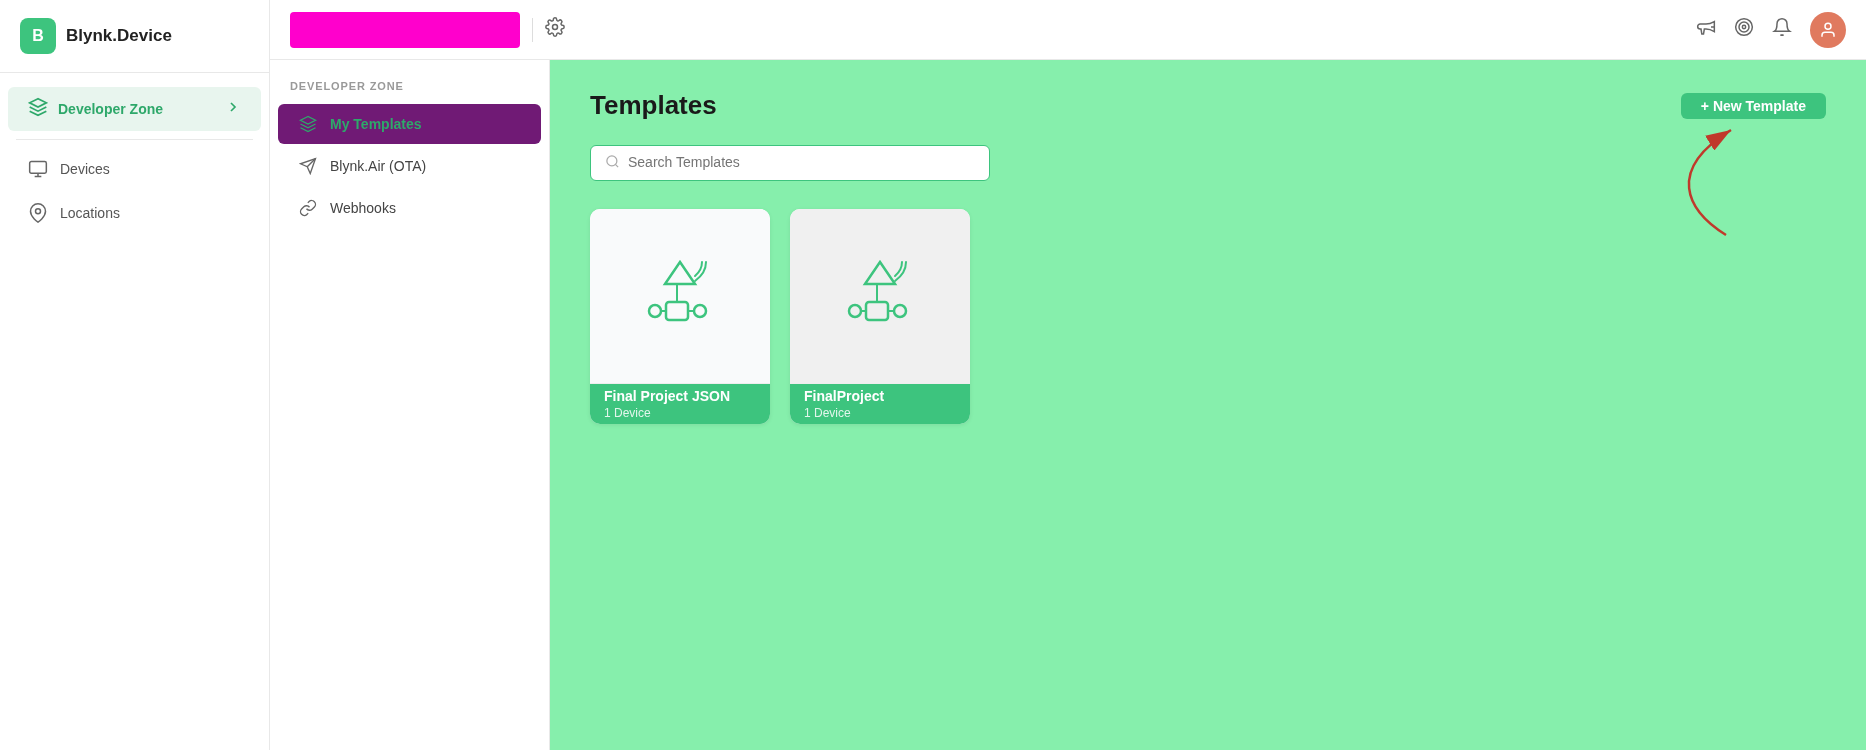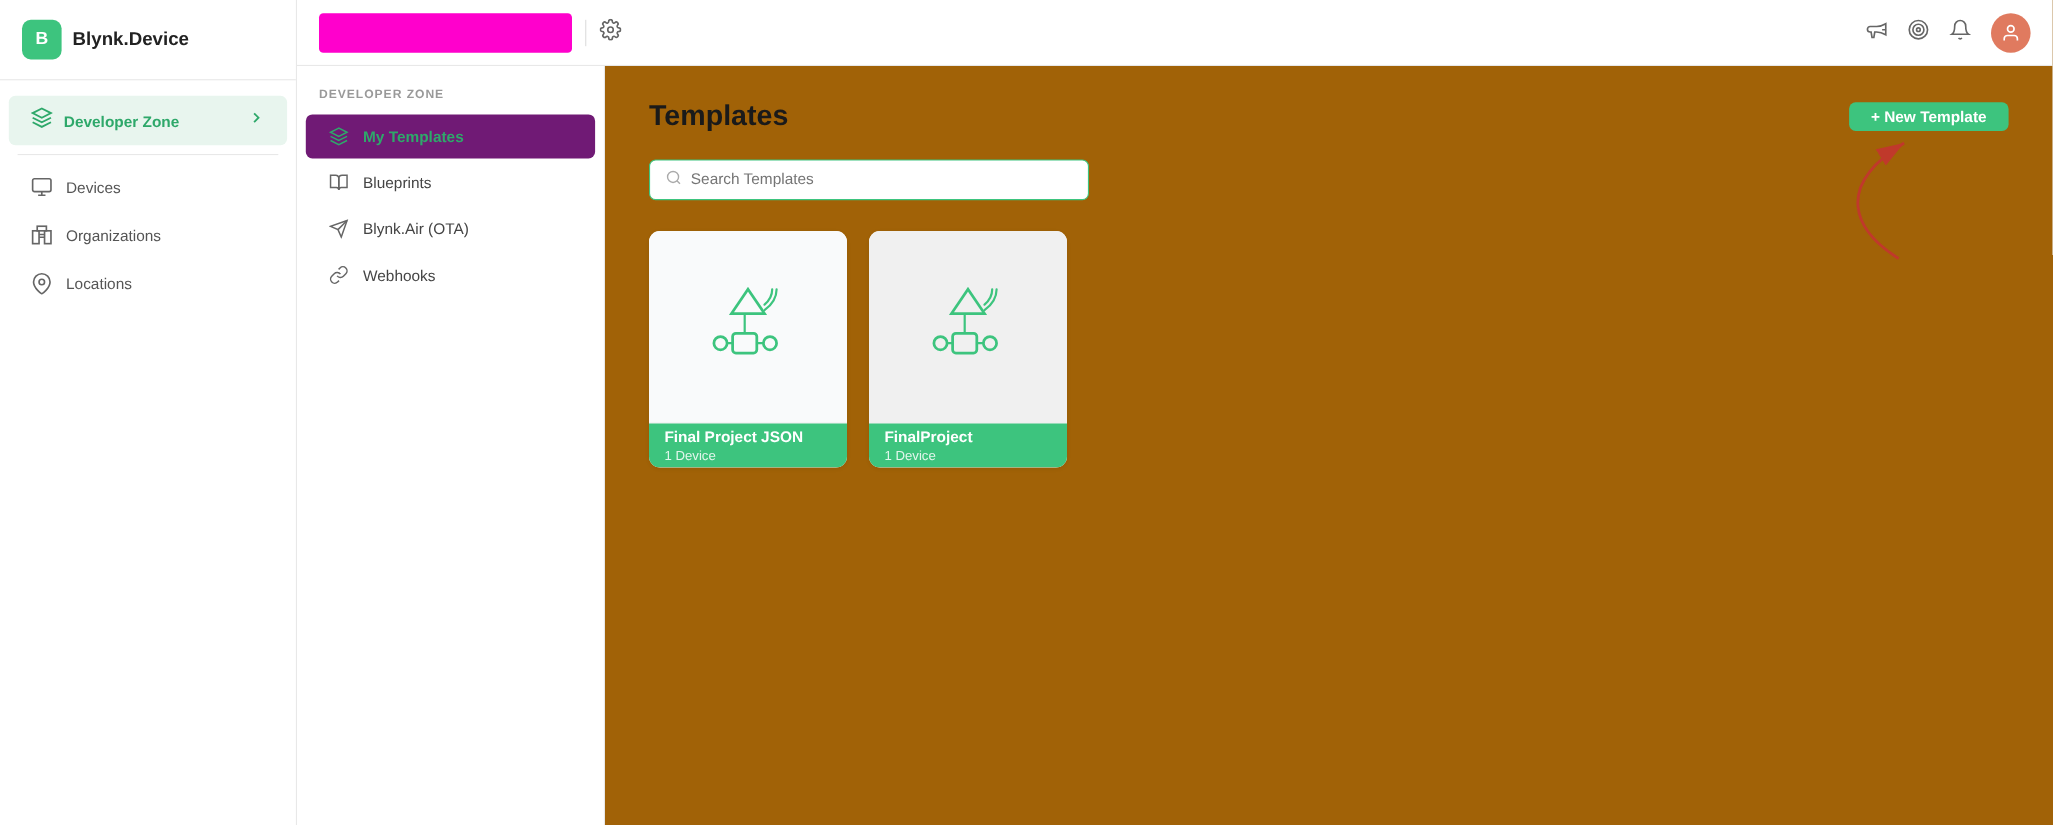--- a/index.html
+++ b/index.html
@@ -175,21 +175,21 @@
       color: #2ea86a;
       font-weight: 600;
     }
     .sub-sidebar-item .icon { width: 20px; display: flex; align-items: center; justify-content: center; font-size: 16px; }
 
     
     .page-content {
       flex: 1;
       padding: 30px 40px;
       overflow-y: auto;
-      background: #a16207;
+      background: #86efac;
       position: relative;
     }
     .page-header {
       display: flex;
       align-items: center;
       justify-content: space-between;
       margin-bottom: 24px;
     }
     .page-title {
       font-size: 26px;
@@ -316,32 +316,20 @@
         <svg width="20" height="20" viewBox="0 0 24 24" fill="none" stroke="#666" stroke-width="1.8">
           <rect x="2" y="3" width="20" height="14" rx="2"></rect>
             <line x1="8" y1="21" x2="16" y2="21"></line>
             <line x1="12" y1="17" x2="12" y2="21"></line>
         </svg>
       </span>
       <span>Devices</span>
     </div>
 
 
-    <div class="sidebar-item">
-      <span class="icon">
-        <svg width="20" height="20" viewBox="0 0 24 24" fill="none" stroke="#666" stroke-width="1.8">
-          <rect x="2" y="7" width="7" height="14"></rect>
-            <rect x="15" y="7" width="7" height="14"></rect>
-            <rect x="7" y="2" width="10" height="5"></rect>
-          <line x1="9" y1="11" x2="15" y2="11"></line>
-            <line x1="9" y1="14" x2="15" y2="14"></line>
-        </svg>
-      </span>
-      <span>Organizations</span>
-    </div>
 
     <div class="sidebar-item">
       <span class="icon">
         <svg width="20" height="20" viewBox="0 0 24 24" fill="none" stroke="#666" stroke-width="1.8">
           <path d="M21 10c0 7-9 13-9 13S3 17 3 10a9 9 0 1 1 18 0z"></path>
             <circle cx="12" cy="10" r="3"></circle>
         </svg>
       </span>
       <span>Locations</span>
     </div>
@@ -397,29 +385,20 @@
         <span class="icon">
           <svg width="18" height="18" viewBox="0 0 24 24" fill="none" stroke="#2ea86a" stroke-width="1.8">
             <path d="M12 2L2 7l10 5 10-5-10-5z"></path>
               <path d="M2 17l10 5 10-5"></path>
               <path d="M2 12l10 5 10-5"></path>
           </svg>
         </span>
         <span>My Templates</span>
       </div>
 
-      <div class="sub-sidebar-item">
-        <span class="icon">
-          <svg width="18" height="18" viewBox="0 0 24 24" fill="none" stroke="#666" stroke-width="1.8">
-            <path d="M2 3h6a4 4 0 0 1 4 4v14a3 3 0 0 0-3-3H2z"></path>
-              <path d="M22 3h-6a4 4 0 0 0-4 4v14a3 3 0 0 1 3-3h7z"></path>
-          </svg>
-        </span>
-        <span>Blueprints</span>
-      </div>
 
       <div class="sub-sidebar-item">
         <span class="icon">
           <svg width="18" height="18" viewBox="0 0 24 24" fill="none" stroke="#666" stroke-width="1.8">
             <line x1="22" y1="2" x2="11" y2="13"></line>
               <polygon points="22 2 15 22 11 13 2 9 22 2"></polygon>
           </svg>
         </span>
         <span>Blynk.Air (OTA)</span>
       </div>

